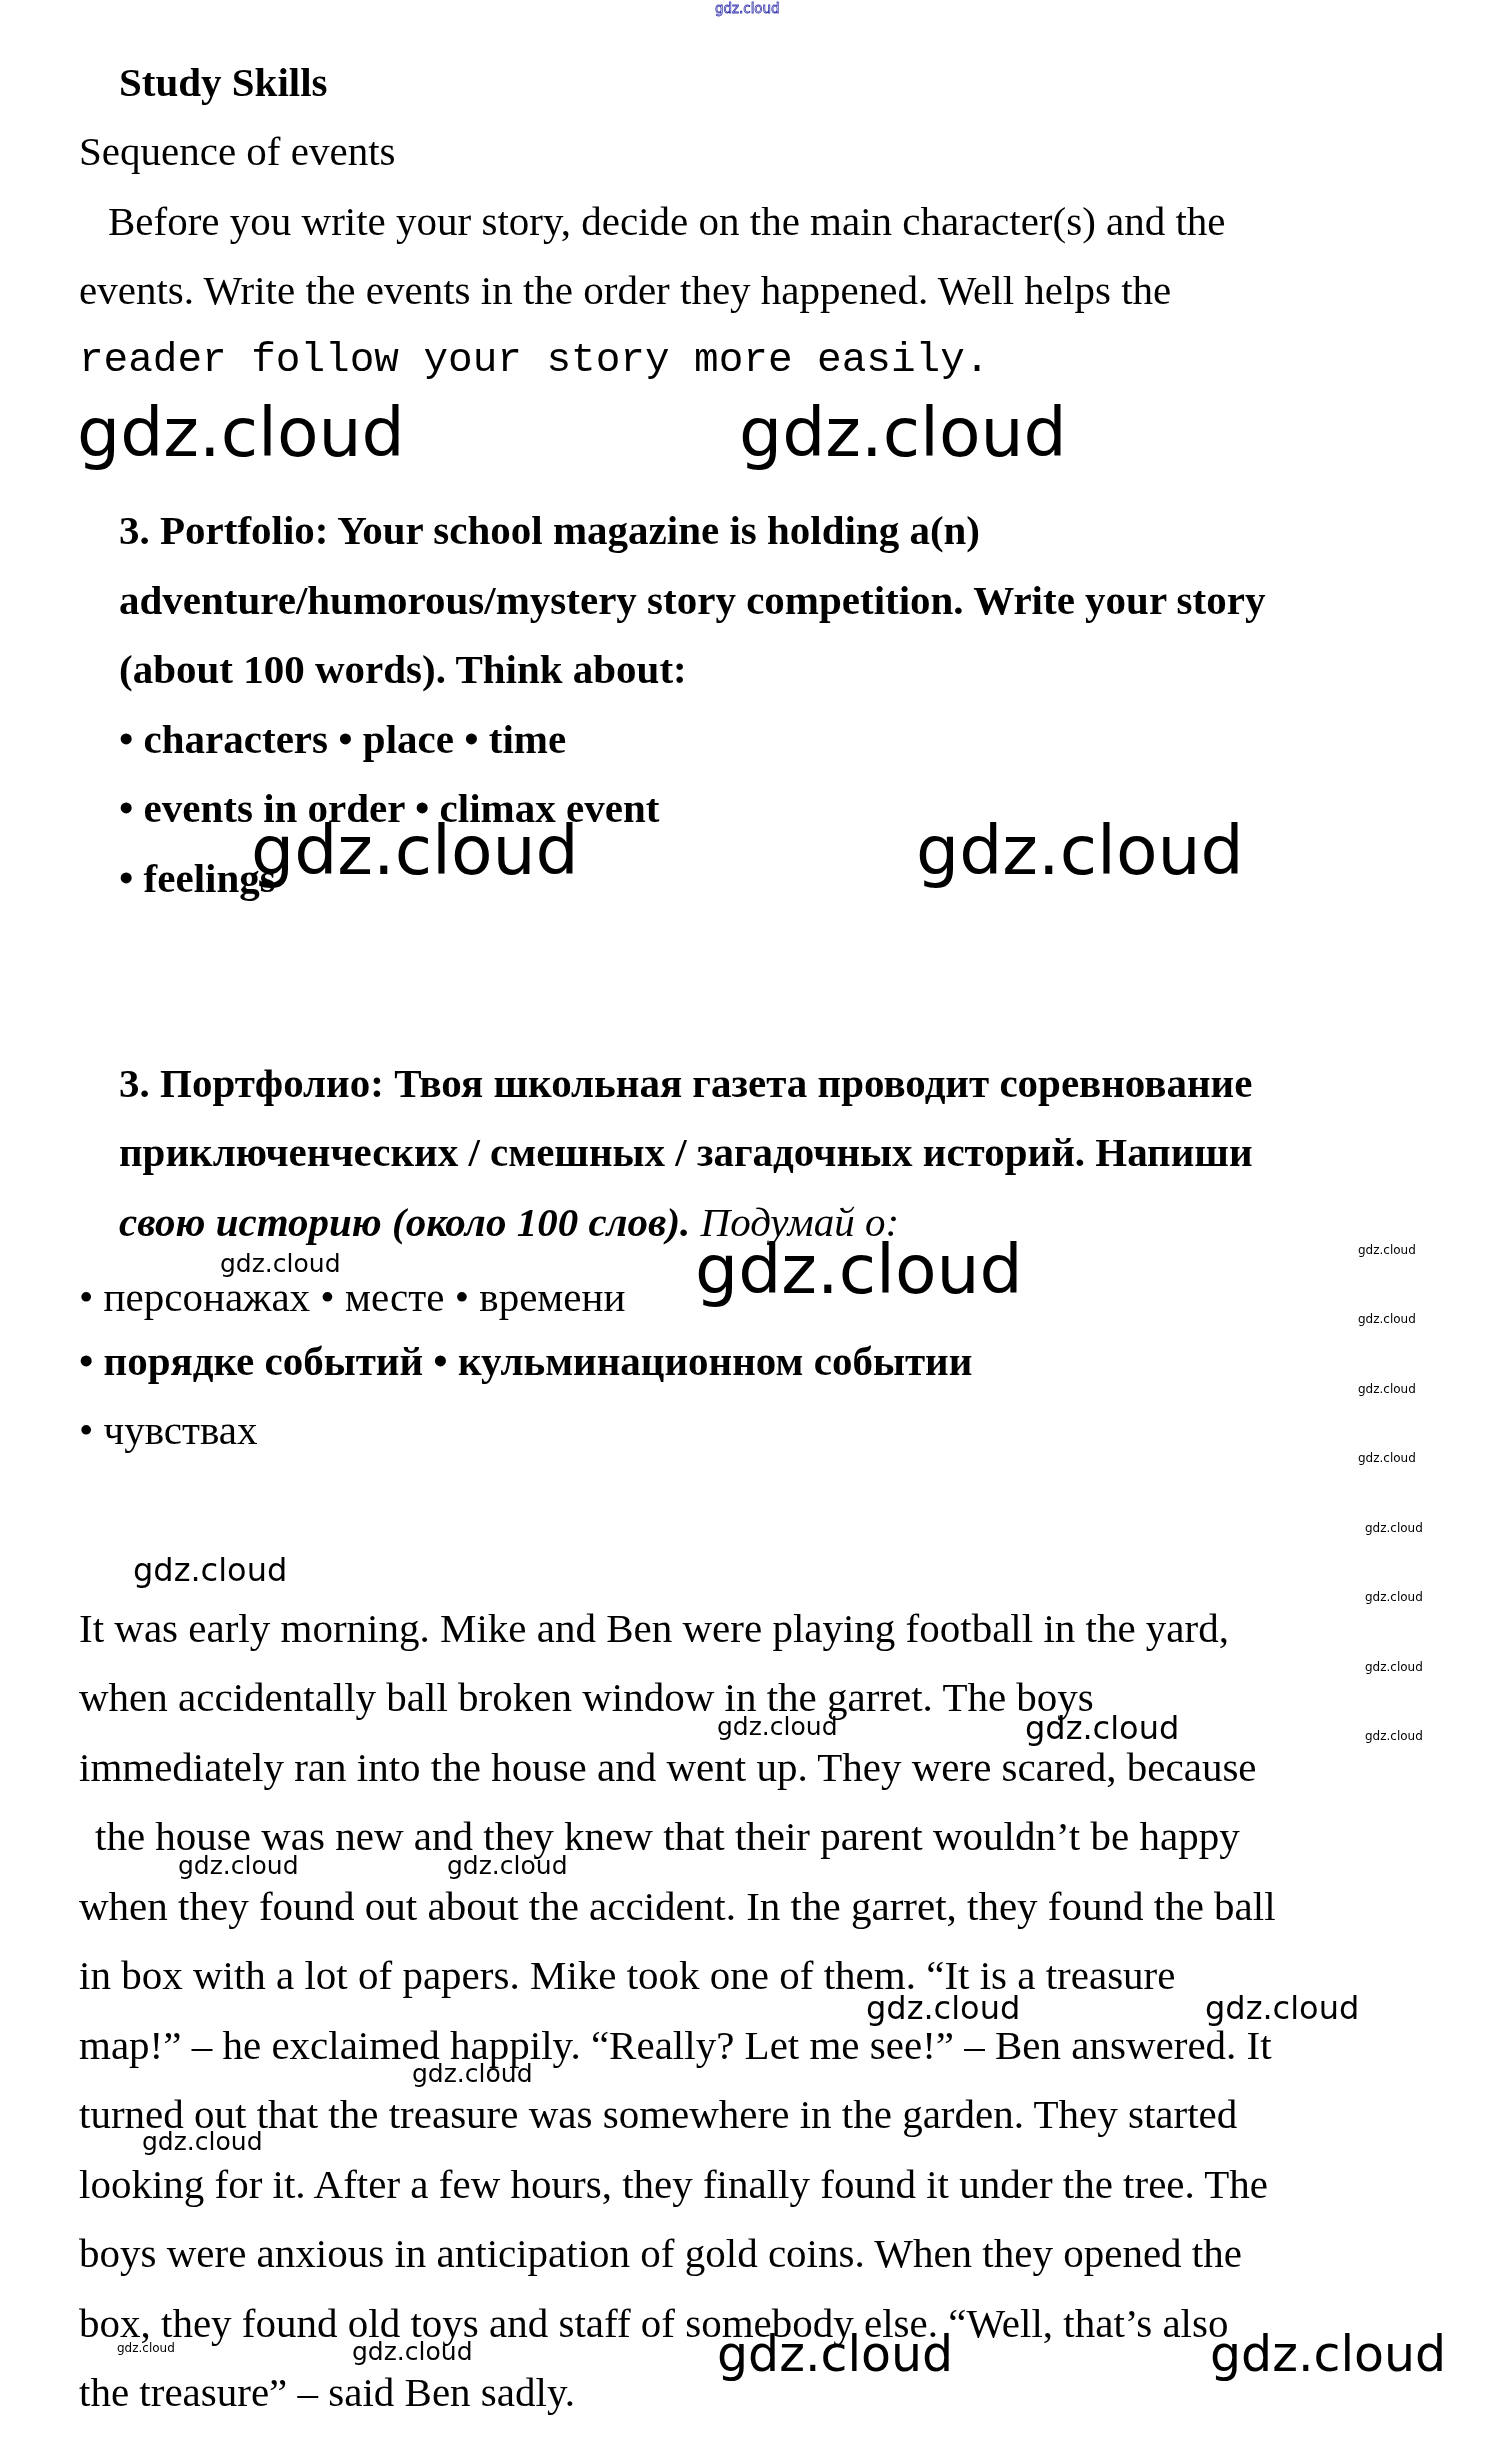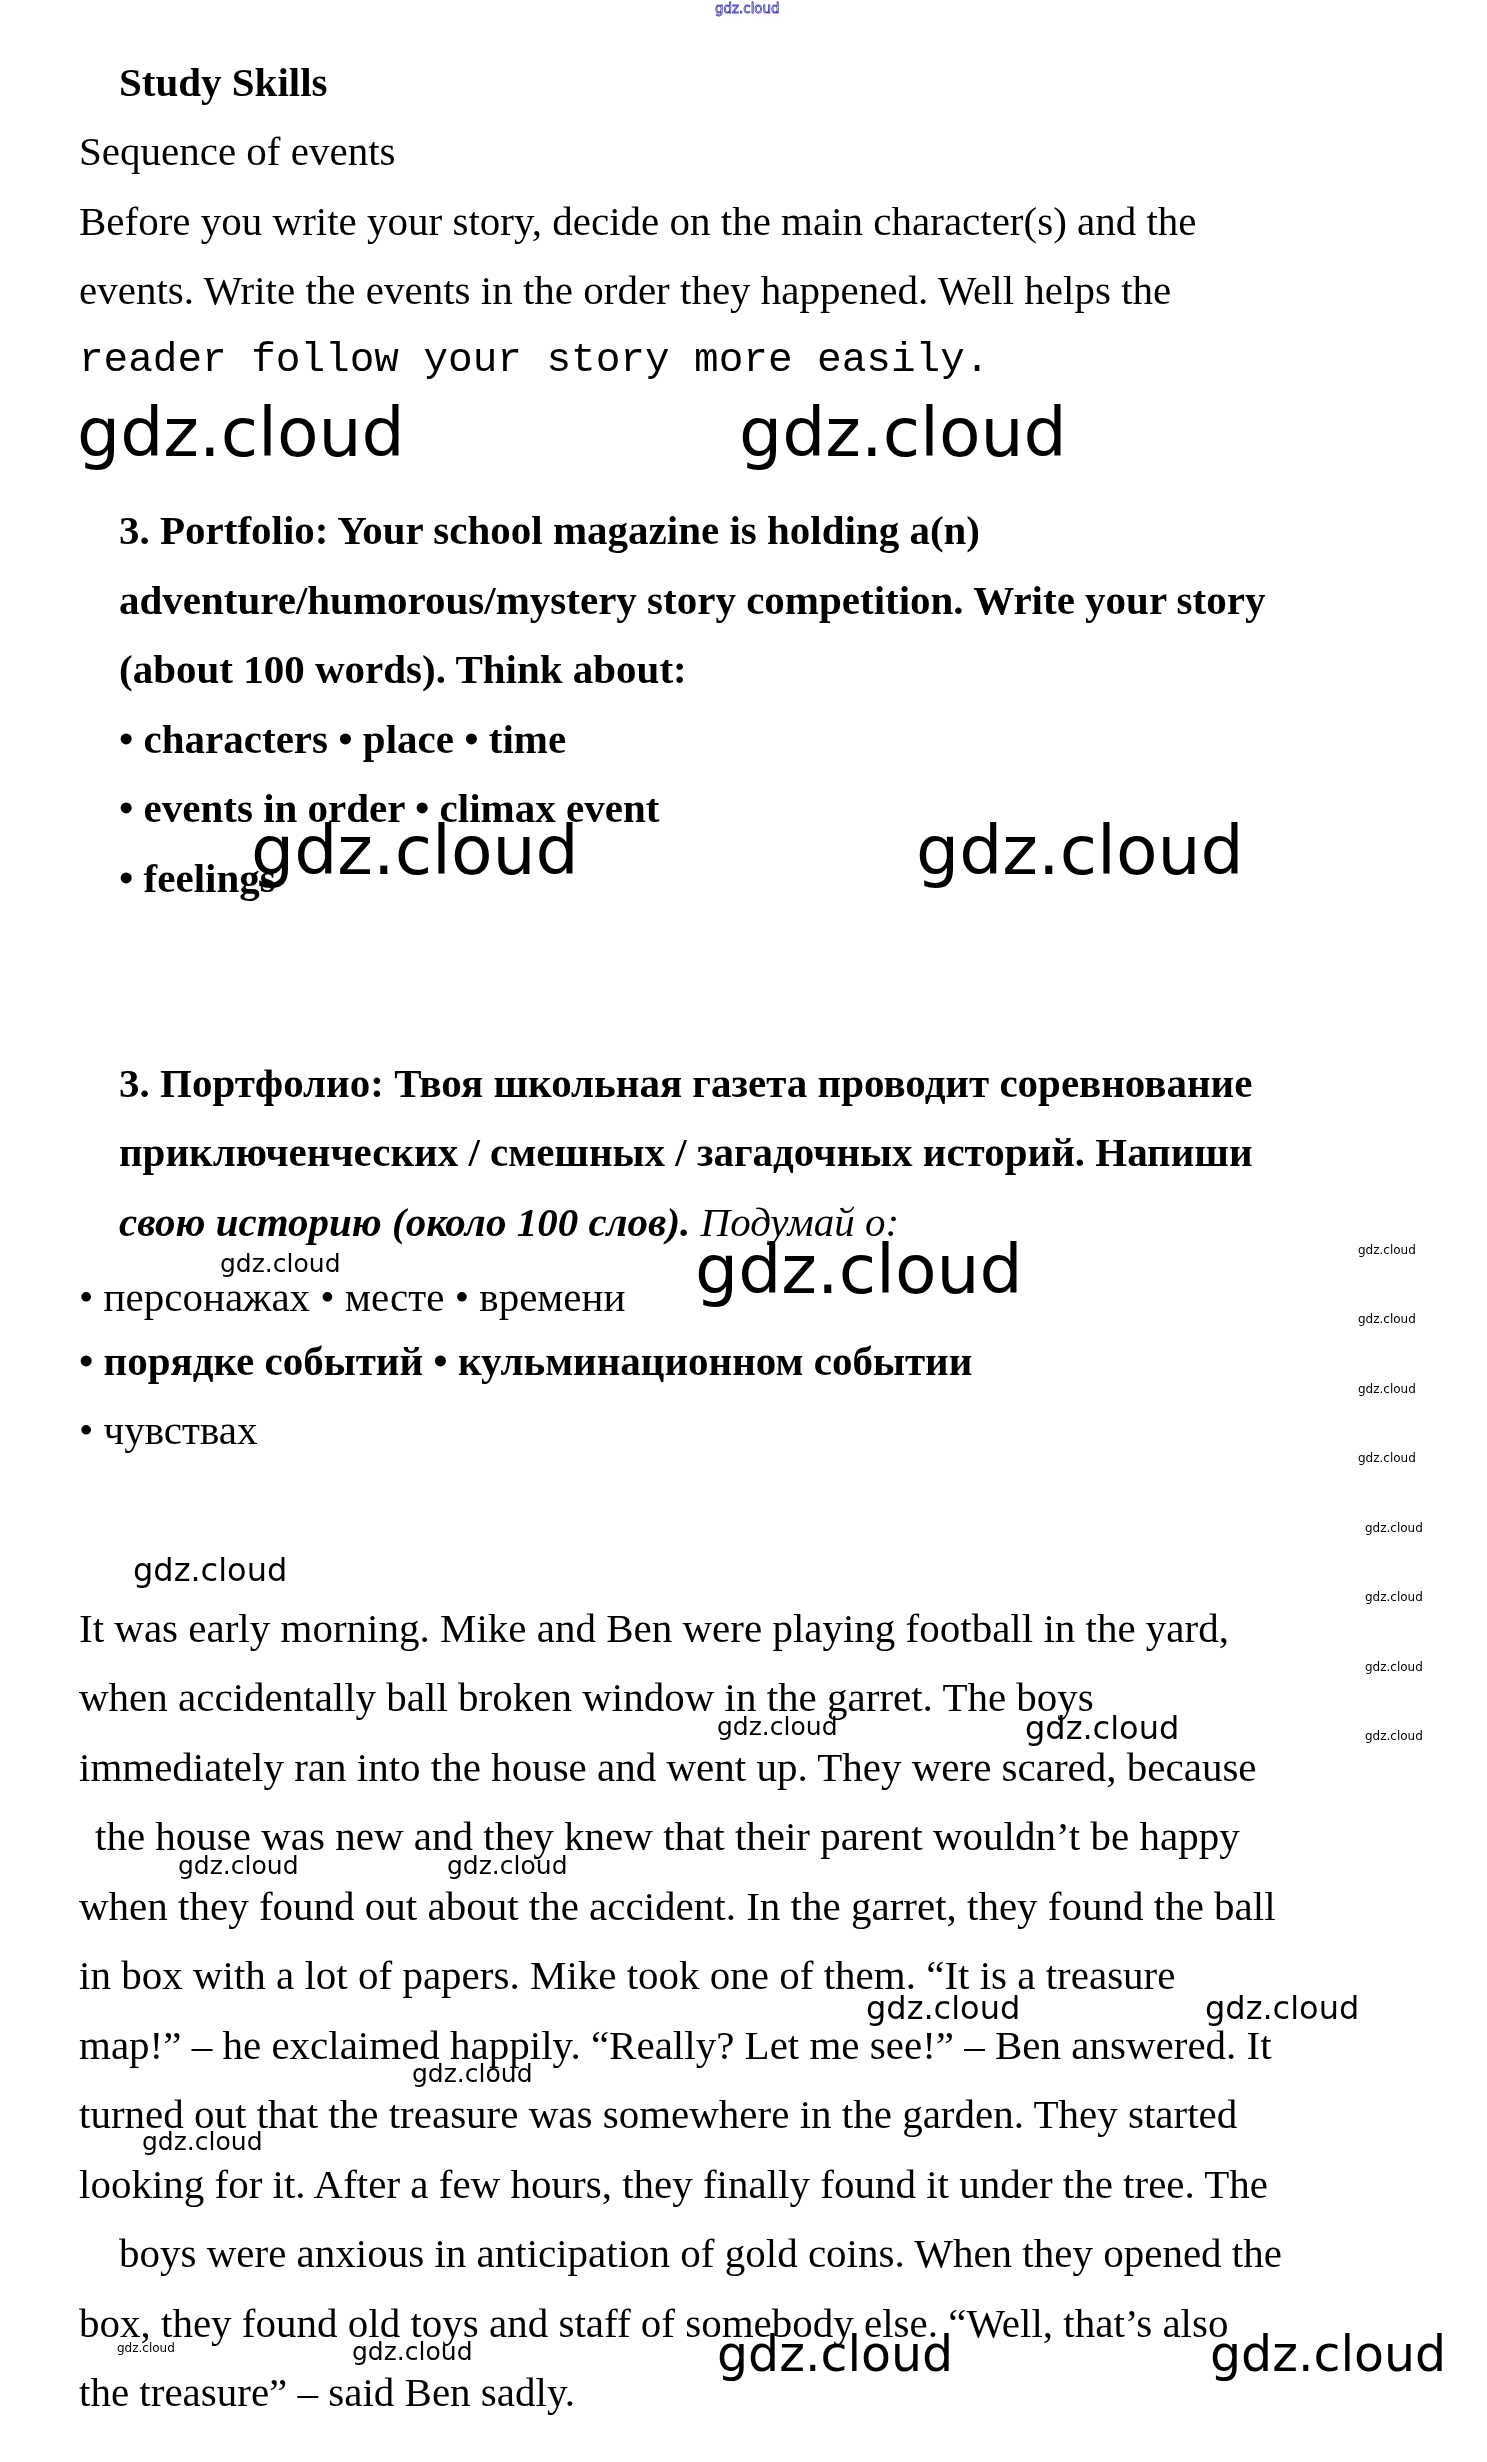--- a/index.html
+++ b/index.html
@@ -24,21 +24,21 @@
     -webkit-text-stroke: 0.8px #3a3ab0;
   }
 </style>
 </head>
 <body>
 
 <div class="wm wm-top" style="left:715px; top:1.6px;">gdz.cloud</div>
 
 <div class="line bold" style="top:62px;">Study Skills</div>
 <div class="line" style="top:131px;">Sequence of events</div>
-<div class="line" style="top:201px;">Before you write your story, decide on the main character(s) and the</div>
+<div class="line" style="top:201px;margin-left:29px;">Before you write your story, decide on the main character(s) and the</div>
 <div class="line" style="top:270px;">events. Write the events in the order they happened. Well helps the</div>
 <div class="line" style="top:340px;font-family:Liberation Mono, monospace;">reader follow your story more easily.</div>
 
 <div class="wm wm-xl" style="left:77px; top:399px;">gdz.cloud</div>
 <div class="wm wm-xl" style="left:739px; top:399px;">gdz.cloud</div>
 
 <div class="line bold" style="top:510px;">3. Portfolio: Your school magazine is holding a(n)</div>
 <div class="line bold" style="top:580px;">adventure/humorous/mystery story competition. Write your story</div>
 <div class="line bold" style="top:649px;">(about 100 words). Think about:</div>
 <div class="line bold" style="top:719px;">• characters • place • time</div>
@@ -73,21 +73,21 @@
 
 <div class="line" style="top:1608px;">It was early morning. Mike and Ben were playing football in the yard,</div>
 <div class="line" style="top:1677px;">when accidentally ball broken window in the garret. The boys</div>
 <div class="line" style="top:1747px;">immediately ran into the house and went up. They were scared, because</div>
 <div class="line" style="top:1816px;margin-left:16px;">the house was new and they knew that their parent wouldn’t be happy</div>
 <div class="line" style="top:1886px;">when they found out about the accident. In the garret, they found the ball</div>
 <div class="line" style="top:1955px;">in box with a lot of papers. Mike took one of them. “It is a treasure</div>
 <div class="line" style="top:2025px;">map!” – he exclaimed happily. “Really? Let me see!” – Ben answered. It</div>
 <div class="line" style="top:2094px;">turned out that the treasure was somewhere in the garden. They started</div>
 <div class="line" style="top:2164px;">looking for it. After a few hours, they finally found it under the tree. The</div>
-<div class="line" style="top:2233px;margin-left:40px;">boys were anxious in anticipation of gold coins. When they opened the</div>
+<div class="line" style="top:2233px;">boys were anxious in anticipation of gold coins. When they opened the</div>
 <div class="line" style="top:2303px;">box, they found old toys and staff of somebody else. “Well, that’s also</div>
 <div class="line" style="top:2372px;">the treasure” – said Ben sadly.</div>
 
 <div class="wm wm-s" style="left:717px; top:1714px;">gdz.cloud</div>
 <div class="wm wm-m" style="left:1025px; top:1712px;">gdz.cloud</div>
 <div class="wm wm-s" style="left:178px; top:1853px;">gdz.cloud</div>
 <div class="wm wm-s" style="left:447px; top:1853px;">gdz.cloud</div>
 <div class="wm wm-m" style="left:866px; top:1992px;">gdz.cloud</div>
 <div class="wm wm-m" style="left:1205px; top:1992px;">gdz.cloud</div>
 <div class="wm wm-s" style="left:412px; top:2061px;">gdz.cloud</div>

